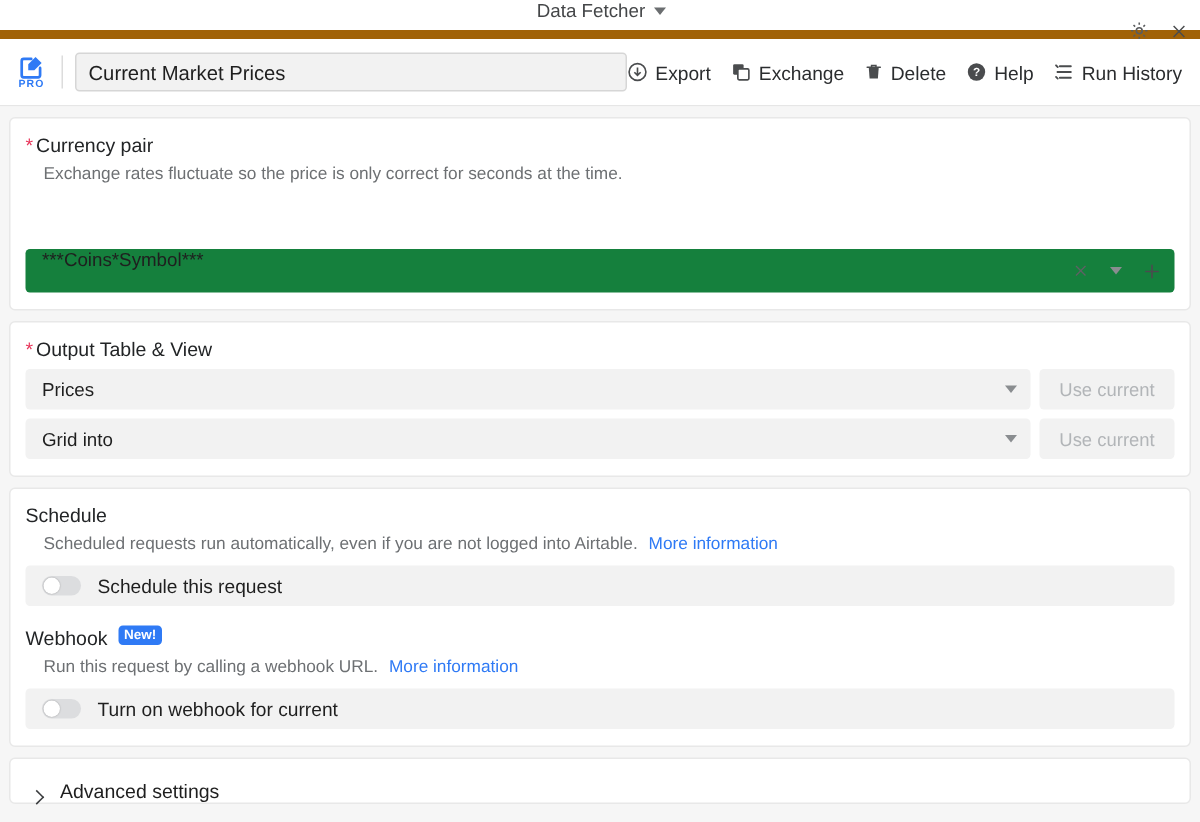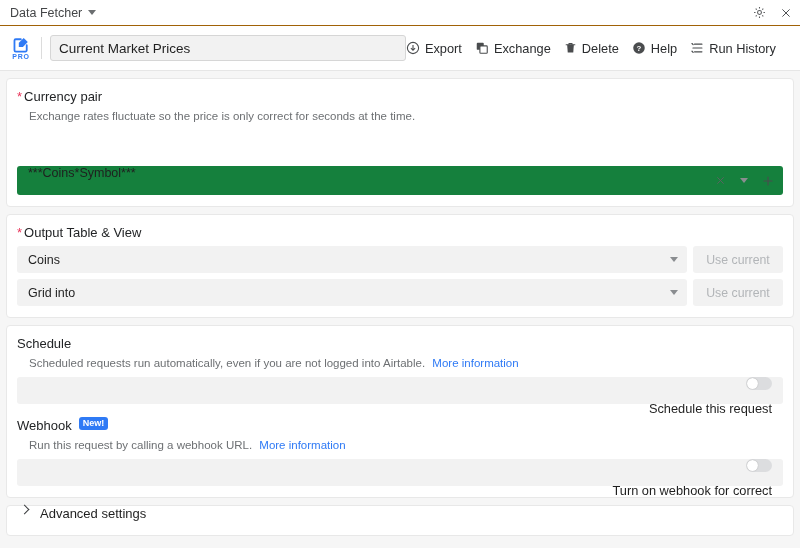--- a/index.html
+++ b/index.html
@@ -17,21 +17,22 @@
   }
 
   
   .titlebar {
     height: 26px;
     background: #ffffff;
     display: flex;
     align-items: center;
     padding: 0 8px 0 10px;
     box-sizing: border-box;
-    border-bottom: 1px solid #a16207;
+    border-bottom: 6px solid #a16207;
+    flex-direction: column;
   }
   .titlebar-left {
     display: flex;
     align-items: center;
     gap: 6px;
     font-size: 12.5px;
     color: #444648;
   }
   .caret-down {
     width: 0; height: 0;
@@ -47,21 +48,21 @@
     gap: 14px;
     color: #5a5c5e;
   }
   .tb-icon { display: flex; align-items: center; justify-content: center; cursor: pointer; }
 
   
   .toolbar {
     height: 45px;
     display: flex;
     align-items: center;
-    padding: 0 22px 0 7px;
+    padding: 0 10px 0 7px;
     box-sizing: border-box;
     background: #ffffff;
     border-bottom: 1px solid #e6e6e6;
   }
   .logo-wrap {
     width: 28px;
     display: flex;
     flex-direction: column;
     align-items: center;
     justify-content: center;
@@ -214,26 +215,25 @@
     padding: 2px 4px 2px 4px;
     line-height: 9px;
     position: relative;
     top: -3px;
   }
   .toggle-row {
     background: #f2f2f2;
     border-radius: 3px;
     height: 27px;
     display: flex;
-    align-items: flex-end;
+    align-items: center;
     padding: 0 11px;
     box-sizing: border-box;
     gap: 11px;
     cursor: pointer;
-    flex-direction: column;
   }
   .toggle {
     width: 26px;
     height: 13px;
     border-radius: 7px;
     background: #dcdddf;
     position: relative;
     flex: none;
   }
   .toggle .knob {
@@ -247,21 +247,21 @@
   .toggle-label { font-size: 12.8px; color: #1f1f1f; }
   .sub-block { margin-top: 14px; }
 
   
   .adv-card {
     background: #ffffff;
     border: 1px solid #e8e8e8;
     border-radius: 4px;
     height: 31px;
     display: flex;
-    align-items: flex-start;
+    align-items: flex-end;
     padding: 0 12px;
     box-sizing: border-box;
     gap: 12px;
     cursor: pointer;
   }
   .chev {
     width: 6px; height: 6px;
     border-right: 1.6px solid #3a3c3e;
     border-bottom: 1.6px solid #3a3c3e;
     transform: rotate(-45deg);
@@ -385,21 +385,21 @@
       </span>
     </div>
   </div>
 
   <div class="card">
     <div class="field-label">
       <span class="req-star">*</span><span>Output Table &amp; View</span>
     </div>
     <div class="select-row">
       <div class="select">
-        <span class="val">Coins</span>
+        <span class="val">Prices</span>
         <span class="arrow"></span>
       </div>
       <button class="use-current">Use current</button>
     </div>
     <div class="select-row">
       <div class="select">
         <span class="val">Grid into</span>
         <span class="arrow"></span>
       </div>
       <button class="use-current">Use current</button>
@@ -427,21 +427,21 @@
         <span class="badge-new">New!</span>
       </div>
       <div class="help-text">
         <span>Run this request by calling a webhook URL.</span>
         <span style="display:inline-block;width:4px"></span><a class="link" href="#">More information</a>
       </div>
       <div class="toggle-row">
         <span class="toggle">
             <span class="knob"></span>
           </span>
-        <span class="toggle-label">Turn on webhook for correct</span>
+        <span class="toggle-label">Turn on webhook for current</span>
       </div>
     </div>
   </div>
 
   <div class="adv-card">
     <span class="chev"></span>
     <span class="adv-label">Advanced settings</span>
   </div>
 </div>
 

